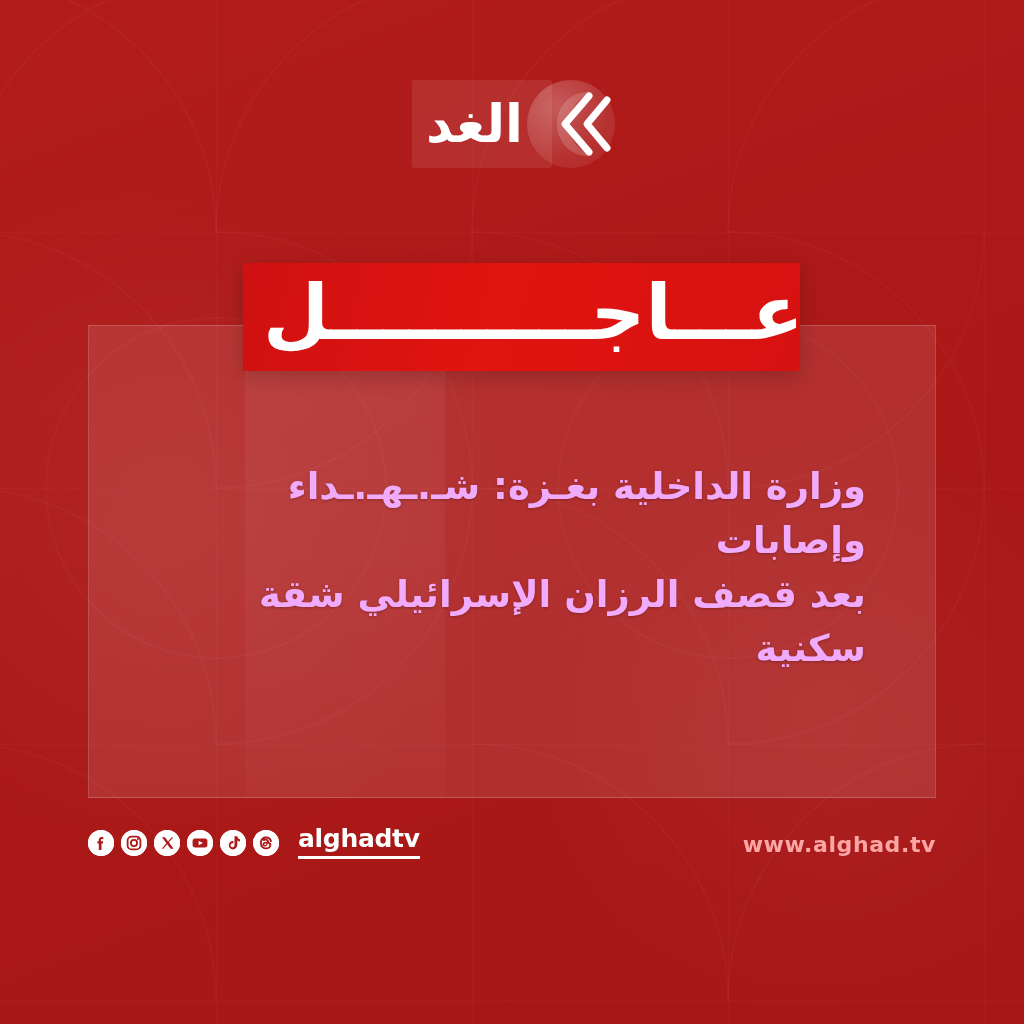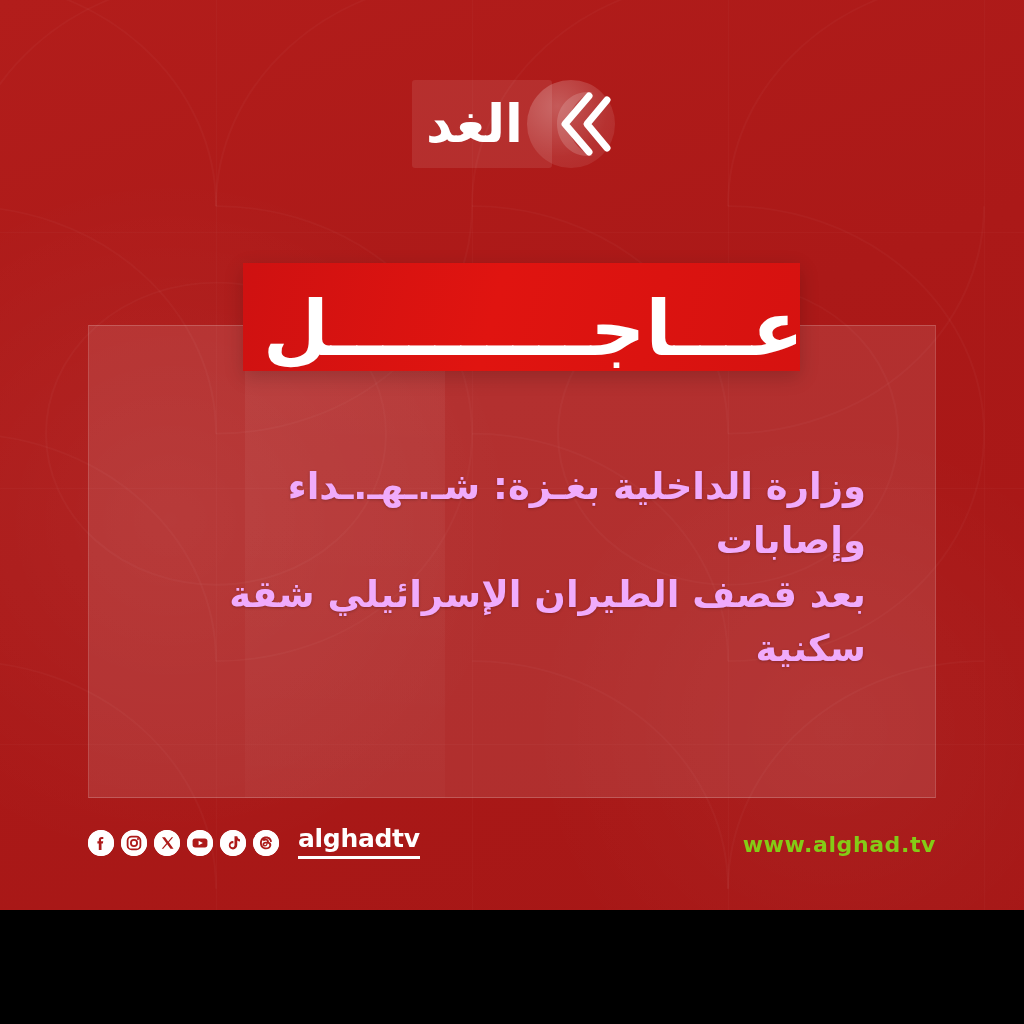--- a/index.html
+++ b/index.html
@@ -6,21 +6,21 @@
   html, body {
     margin: 0;
     padding: 0;
     background: #000;
   }
   * { box-sizing: border-box; }
 
   .card {
     position: relative;
     width: 1024px;
-    height: 910px;
+    height: 1024px;
     overflow: hidden;
     background: #ad1a19;
     font-family: "DejaVu Sans", "Liberation Sans", sans-serif;
   }
 
   
   .bg-base {
     position: absolute;
     inset: 0;
     background:
@@ -128,21 +128,21 @@
   
   .banner {
     position: absolute;
     left: 243px;
     top: 263px;
     width: 557px;
     height: 108px;
     background: linear-gradient(105deg, #cf1111 0%, #e01410 45%, #d61210 100%);
     box-shadow: 0 6px 18px rgba(0,0,0,.18);
     display: flex;
-    align-items: flex-end;
+    align-items: center;
     justify-content: flex-end;
     padding: 0 26px 0 20px;
     overflow: hidden;
   }
   .banner-text {
     color: #ffffff;
     font-size: 76px;
     font-weight: 700;
     line-height: 1;
     letter-spacing: 0;
@@ -212,21 +212,21 @@
   .handle-rule {
     margin-top: 5px;
     height: 3px;
     background: #ffffff;
     width: 100%;
   }
   .site {
     position: absolute;
     right: 88px;
     top: 6px;
-    color: #84cc16;
+    color: #fca5a5;
     font-size: 22px;
     font-weight: 700;
     letter-spacing: .6px;
     direction: ltr;
   }
 </style>
 </head>
 <body>
 
 <div class="card">
@@ -278,21 +278,21 @@
   <div class="panel"></div>
   <div class="panel-glow"></div>
 
   <div class="banner">
 
     <span class="banner-text">عـــاجــــــــــل</span>
   </div>
 
   <div class="headline">
     <span class="ln">وزارة الداخلية بغـزة: شـ.ـهـ.ـداء وإصابات</span>
-    <span class="ln">بعد قصف الطيران الإسرائيلي شقة سكنية</span>
+    <span class="ln">بعد قصف الرزان الإسرائيلي شقة سكنية</span>
   </div>
 
   <div class="footer">
 
     <div class="social">
 
       <span class="sicon">
         <svg width="26" height="26" viewBox="0 0 26 26" aria-hidden="true">
           <circle cx="13" cy="13" r="13" fill="#ffffff"></circle>
           <path d="M15.4 13.6h-1.9V20h-2.7v-6.4H9.4v-2.3h1.4V9.8c0-1.9 1.1-2.9 2.8-2.9.8 0 1.5.06 1.7.09v2h-1.2c-.9 0-1.1.43-1.1 1.07v1.25h2.2l-.3 2.3z" fill="#ad1a19"></path>

